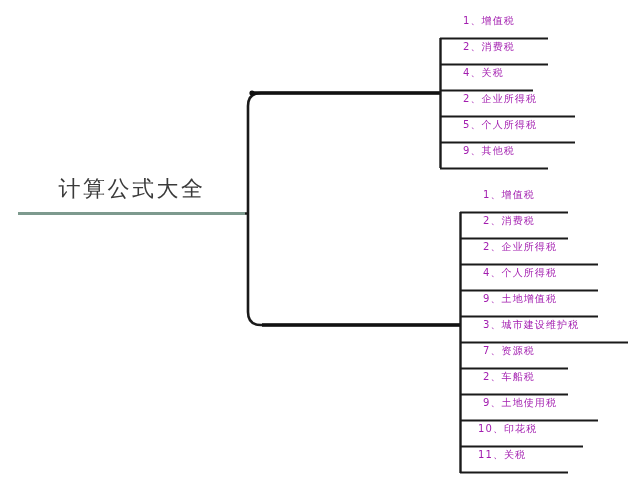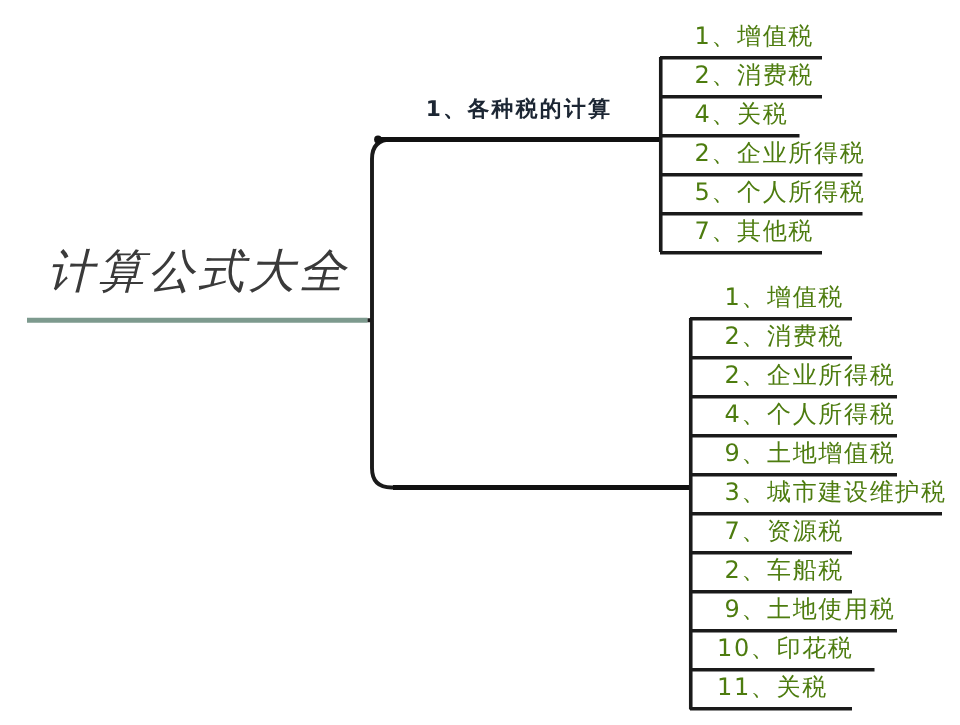--- a/index.html
+++ b/index.html
@@ -49,29 +49,28 @@
   .root-node {
     position: absolute;
     left: 18px;
     top: 160px;
     width: 228px;
     height: 58px;
   }
   .root-label {
     position: absolute;
     left: 0;
-    top: 0;
+    top: 14px;
     width: 228px;
     text-align: center;
-    font-size: 31px;
+    font-size: 22px;
     letter-spacing: 2.5px;
     color: #3a3a3a;
     white-space: nowrap;
     font-family: "DejaVu Sans", "Liberation Sans", sans-serif;
-    font-style: italic;
   }
 
   
   .branch-node {
     position: absolute;
     height: 30px;
   }
   .branch-label {
     position: absolute;
     left: 0;
@@ -88,23 +87,23 @@
   
   .leaf-node {
     position: absolute;
     height: 22px;
   }
   .leaf-label {
     position: absolute;
     left: 0;
     top: 0;
     white-space: nowrap;
-    font-size: 16px;
+    font-size: 10px;
     letter-spacing: 1.1px;
-    color: #4d7c0f;
+    color: #a21caf;
   }
 </style>
 </head>
 <body>
 
 <div id="mindmap">
 
   <svg id="connectors" viewBox="0 0 640 483" width="640" height="483" xmlns="http://www.w3.org/2000/svg">
 
     <line x1="18" y1="213.5" x2="245" y2="213.5" stroke="#7d9a8e" stroke-width="3.2" stroke-linecap="butt"></line>
@@ -141,41 +140,38 @@
     <line x1="460" y1="446.5" x2="583" y2="446.5" stroke="#1a1a1a" stroke-width="2.2"></line>
     <line x1="460" y1="472.5" x2="568" y2="472.5" stroke="#1a1a1a" stroke-width="2.2"></line>
   </svg>
 
   <div class="layer">
 
     <div class="root-node">
       <span class="root-label">计算公式大全</span>
     </div>
 
-    <div class="branch-node" style="left:252px; top:63px; width:188px;">
-      <span class="branch-label">1、各种税的计算</span>
-    </div>
 
     <div class="leaf-node" style="left:463px; top:14px;">
       <span class="leaf-label">1、增值税</span>
     </div>
     <div class="leaf-node" style="left:463px; top:40px;">
       <span class="leaf-label">2、消费税</span>
     </div>
     <div class="leaf-node" style="left:463px; top:66px;">
       <span class="leaf-label">4、关税</span>
     </div>
     <div class="leaf-node" style="left:463px; top:92px;">
       <span class="leaf-label">2、企业所得税</span>
     </div>
     <div class="leaf-node" style="left:463px; top:118px;">
       <span class="leaf-label">5、个人所得税</span>
     </div>
     <div class="leaf-node" style="left:463px; top:144px;">
-      <span class="leaf-label">7、其他税</span>
+      <span class="leaf-label">9、其他税</span>
     </div>
 
 
     <div class="leaf-node" style="left:483px; top:188px;">
       <span class="leaf-label">1、增值税</span>
     </div>
     <div class="leaf-node" style="left:483px; top:214px;">
       <span class="leaf-label">2、消费税</span>
     </div>
     <div class="leaf-node" style="left:483px; top:240px;">

